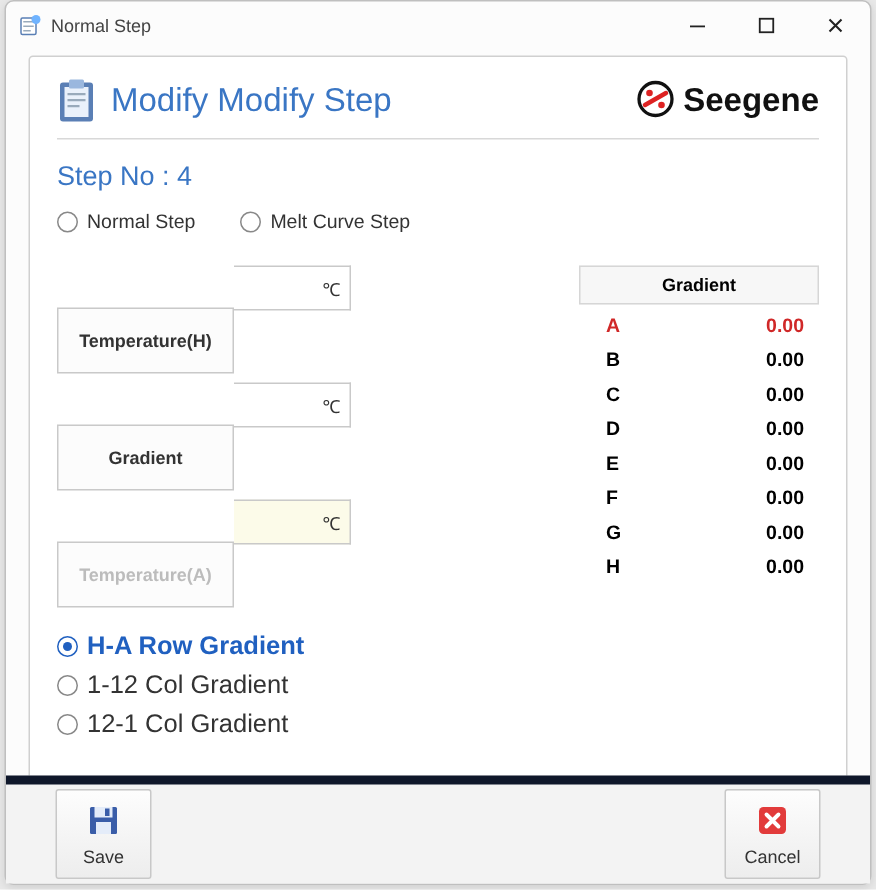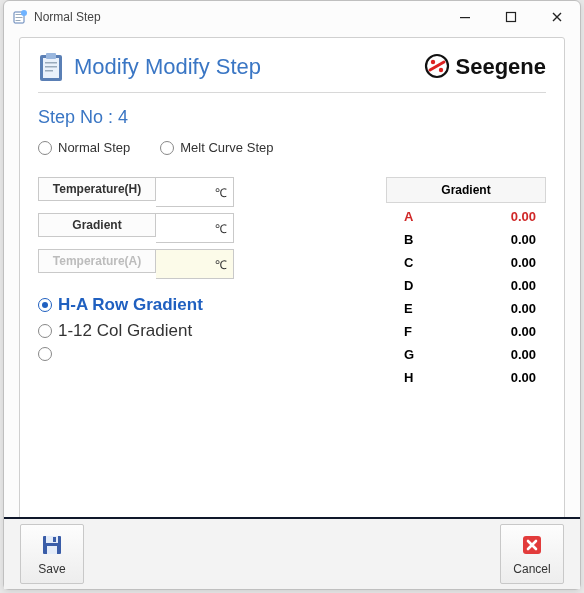--- a/index.html
+++ b/index.html
@@ -102,21 +102,22 @@
   .body-cols { display: flex; gap: 24px; }
   .left-col { flex: 0 0 auto; }
   .right-col { flex: 1; }
   .field-row { display: flex; margin-bottom: 6px; }
   .field-label {
     width: 118px;
     border: 1px solid #c9c9c9;
     background: #fcfcfc;
     font-size: 12px; font-weight: 600; color: #333;
     display: flex; align-items: center; justify-content: center;
-    height: 24px;
+    height: 44px;
+    margin-top: 28px;
   }
   .field-label.disabled { color: #bcbcbc; }
   .field-input {
     width: 78px; height: 30px;
     border: 1px solid #c9c9c9;
     border-left: none;
     background: #fff;
     display: flex; align-items: center; justify-content: flex-end;
     padding-right: 6px;
     font-size: 12px; color: #333;
@@ -136,25 +137,25 @@
     padding: 5px 0;
     margin-bottom: 2px;
   }
   .grad-row { display: flex; justify-content: space-between; padding: 4px 10px 4px 18px; font-size: 13px; font-weight: 600; }
   .grad-row.hot { color: #d02828; }
   .dialog-buttons {
     position: absolute;
     left: 0; right: 0; bottom: 0;
     height: 72px;
     background: #f3f3f3;
-    border-top: 2px solid #0f172a;
+    border-top: 6px solid #0f172a;
     display: flex;
     justify-content: space-between;
     align-items: center;
-    padding: 0 16px;
+    padding: 0 33px;
   }
   .dlg-btn {
     width: 64px; height: 60px;
     border: 1px solid #c8c8c8;
     background: linear-gradient(#fdfdfd,#ededed);
     display: flex; flex-direction: column; align-items: center; justify-content: center;
     gap: 2px; font-size: 12px; color: #333;
     border-radius: 2px;
   }
   .dlg-btn svg { width: 24px; height: 24px; }
@@ -265,20 +266,21 @@
                   <span class="radio-inner"></span>
                 </span>
               <span>H-A Row Gradient</span>
             </label>
             <label class="radio-row">
               <span class="radio-outer"></span>
               <span>1-12 Col Gradient</span>
             </label>
             <label class="radio-row">
               <span class="radio-outer"></span>
+              <span>12-1 Col Gradient</span>
             </label>
           </div>
         </div>
 
         <div class="right-col">
           <div class="grad-table">
             <div class="grad-head">Gradient</div>
             <div id="grad-rows">
                 <div class="grad-row hot">
                   <span>A</span>

